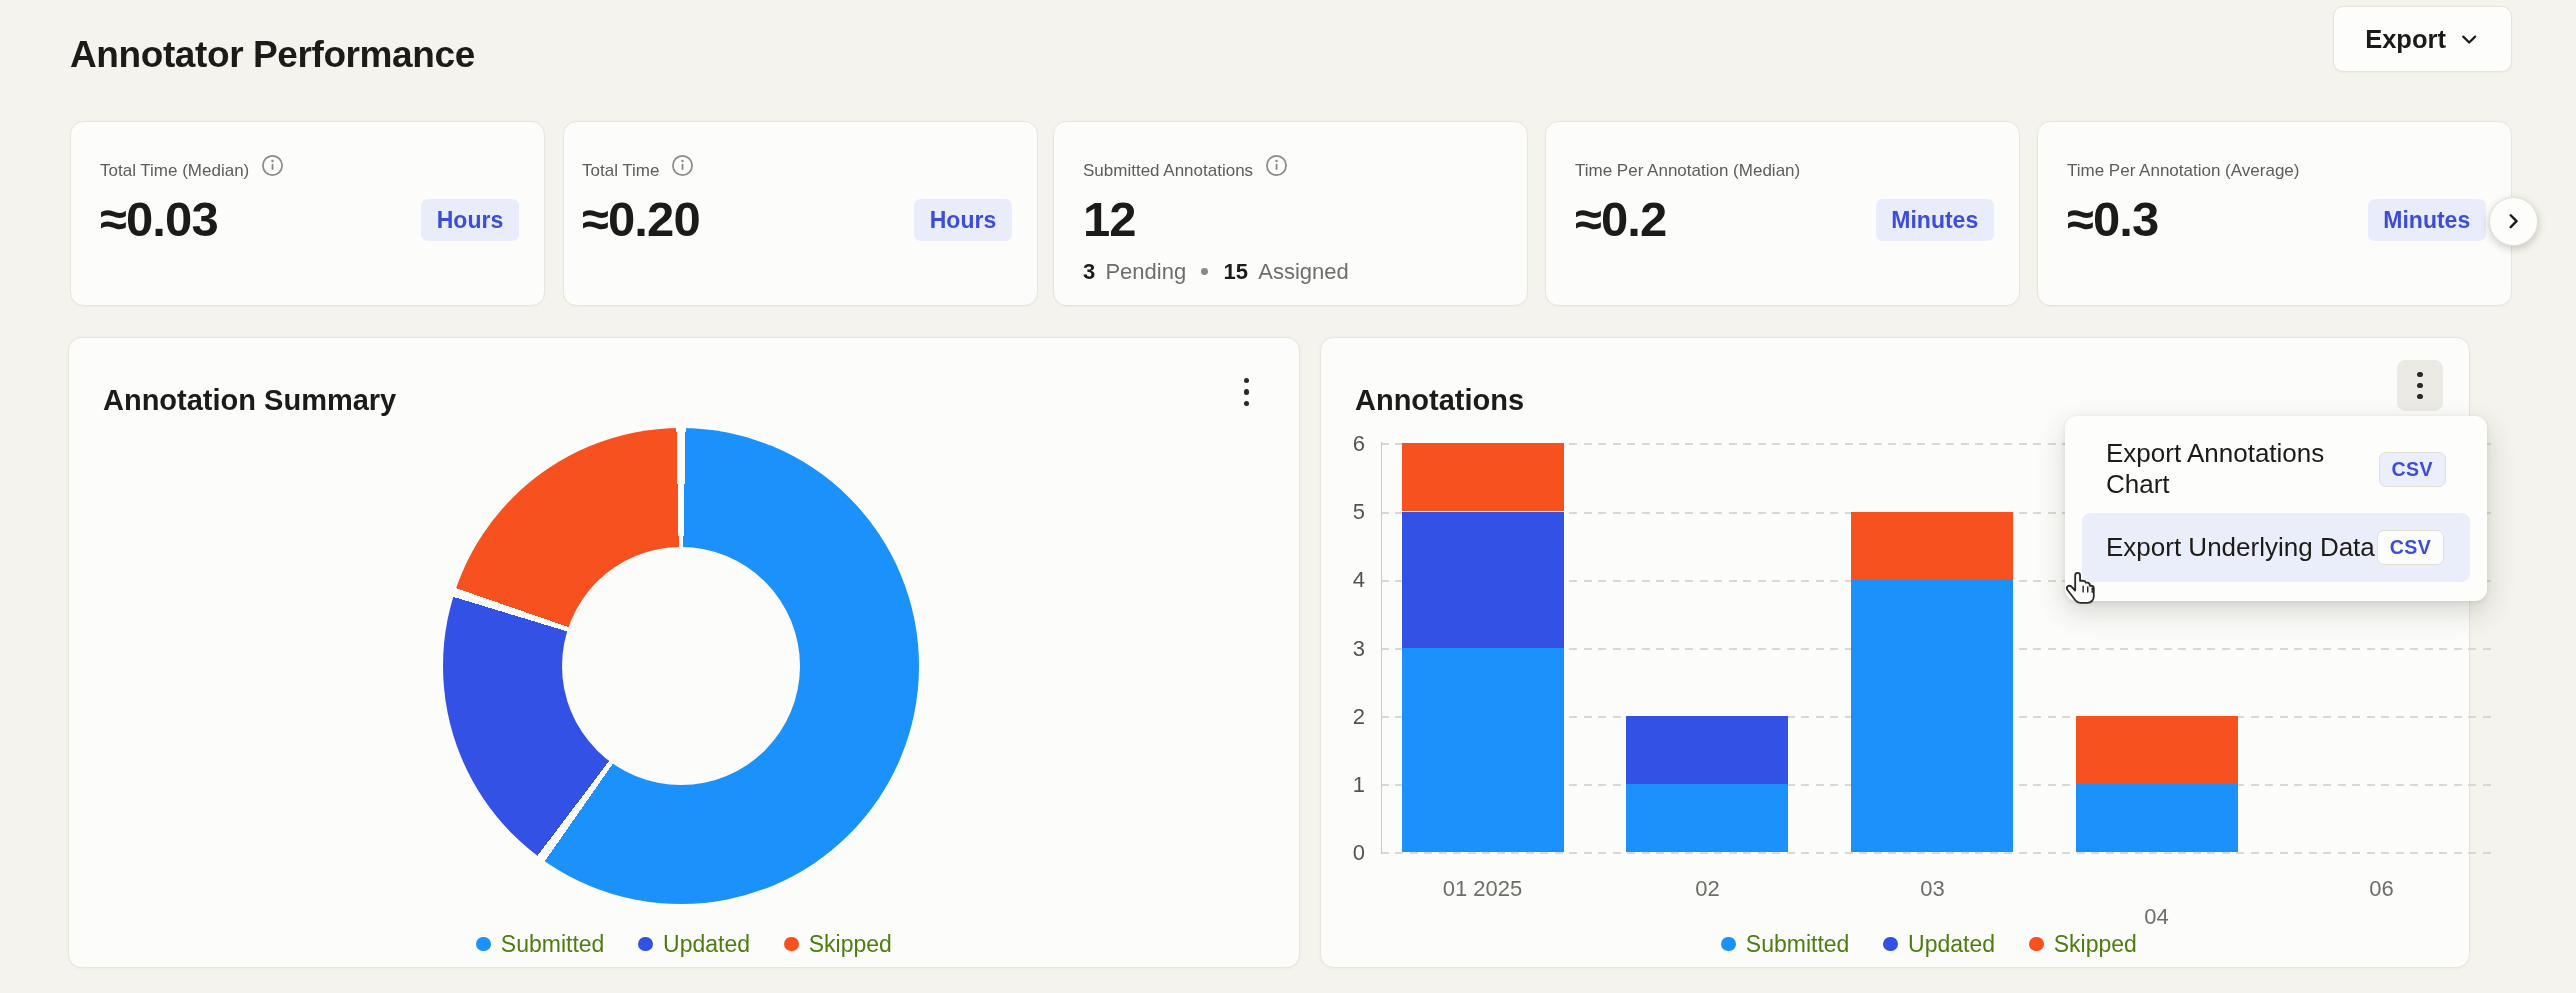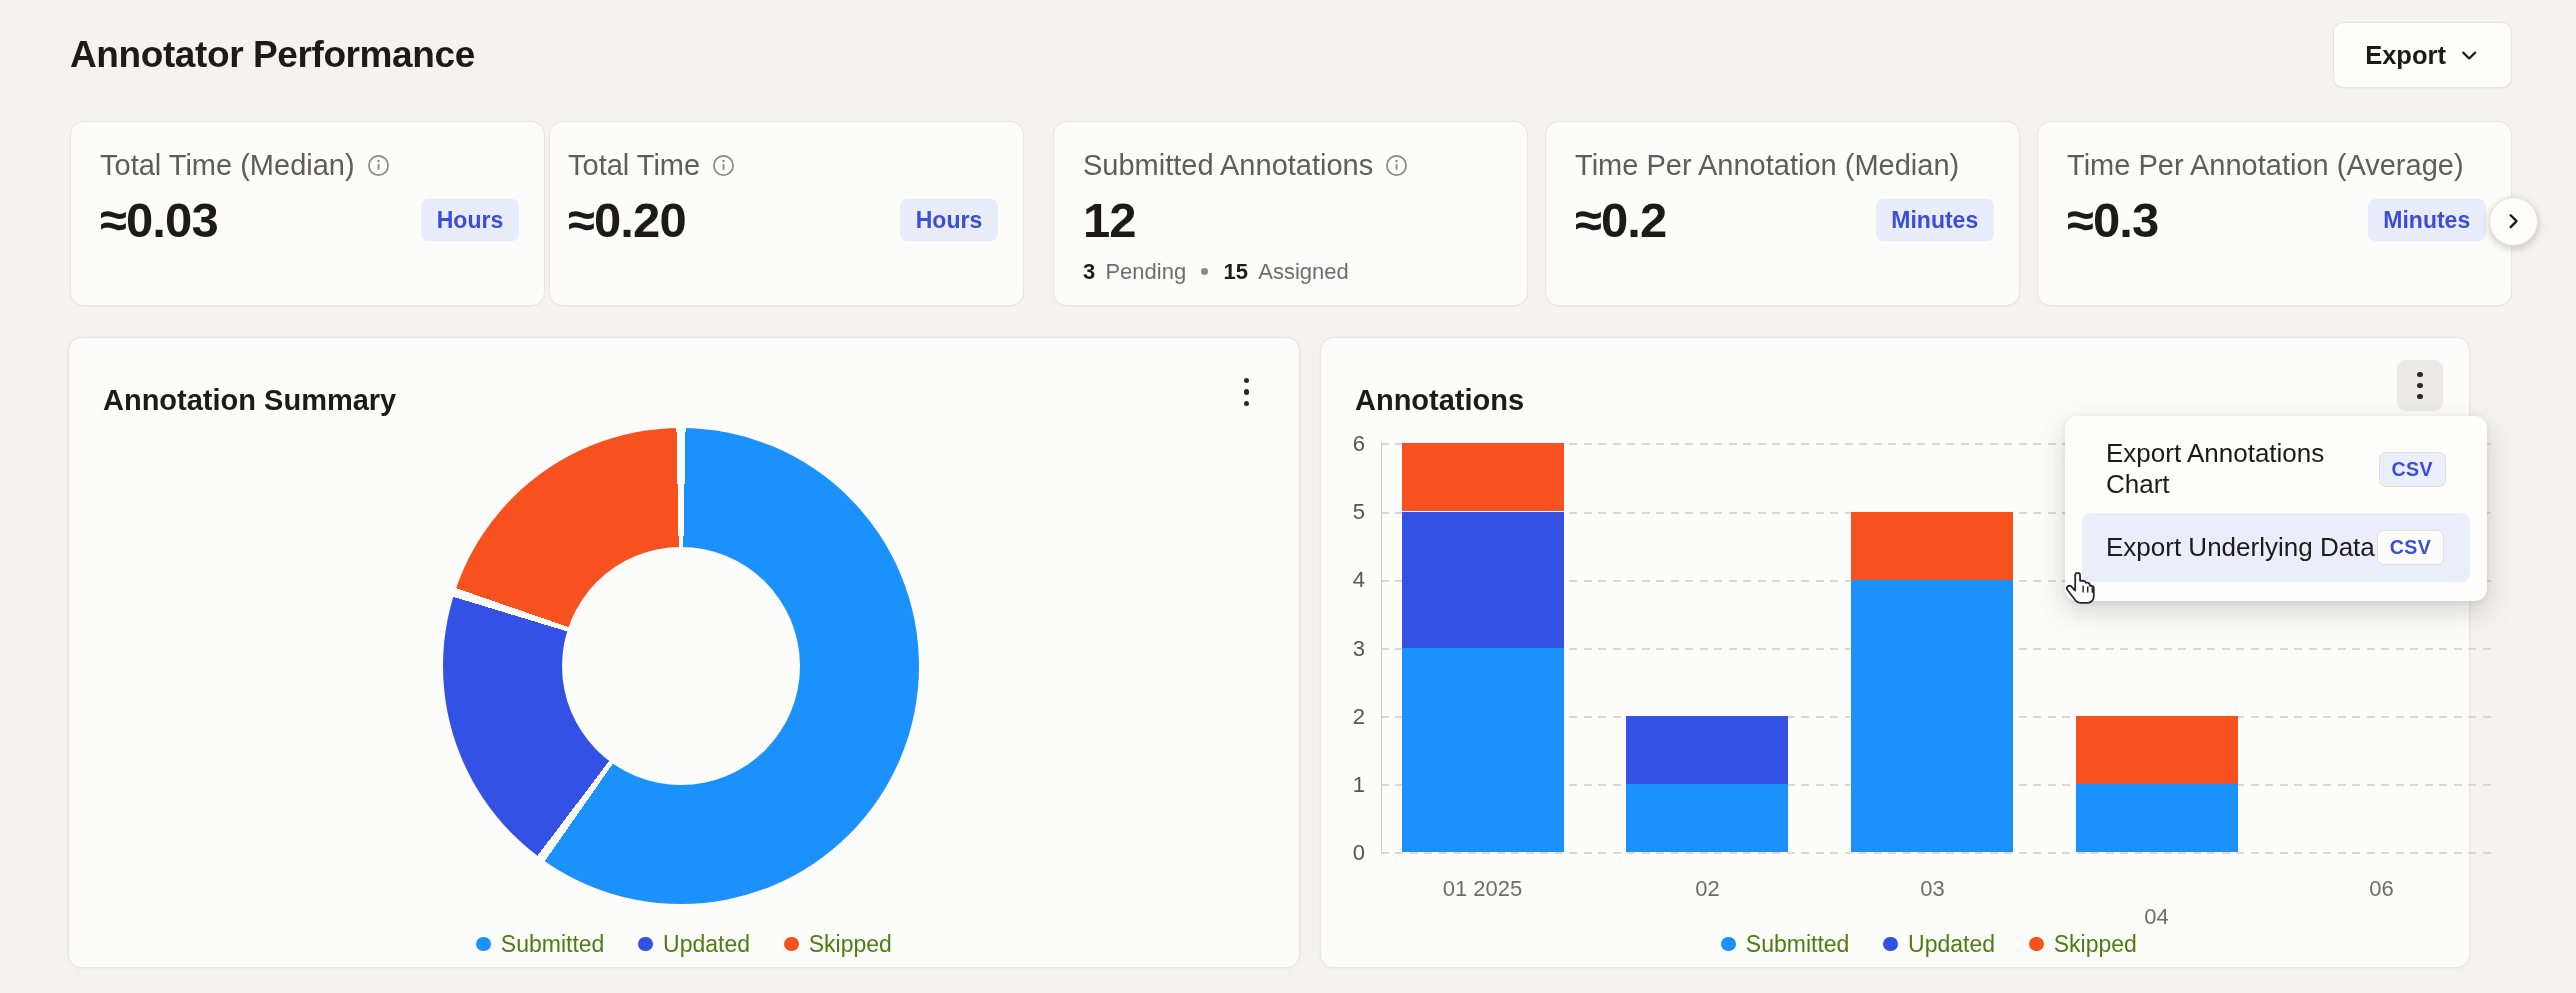--- a/index.html
+++ b/index.html
@@ -8,29 +8,29 @@
     --badge-bg:#E9EDFB; --indigo:#3C4ED9;
     --blue:#1B91FC; --darkblue:#3352E5; --orange:#F85120;
     --grid:#DBD8D2; --menu-hl:#EAEDFA; --kebab-bg:#ECEAE4;
   }
   *{margin:0;padding:0;box-sizing:border-box;}
   html,body{width:2576px;height:994px;overflow:hidden;}
   body{background:var(--page-bg);font-family:"Liberation Sans",sans-serif;color:var(--text-dark);position:relative;}
 
   
   .page-title{position:absolute;left:70px;top:34px;font-size:37px;font-weight:700;letter-spacing:-0.4px;}
-  .export-btn{position:absolute;left:2333px;top:22px;width:179px;height:66px;background:#FDFDFB;
+  .export-btn{position:absolute;left:2333px;top:6px;width:179px;height:66px;background:#FDFDFB;
     border:1.7px solid #E7E4DB;border-radius:10.2px;display:flex;align-items:center;justify-content:center;gap:13.6px;
     font-size:25.5px;font-weight:600;color:var(--text-dark);cursor:pointer;box-shadow:0 0.9px 1.7px rgba(0,0,0,.04);font-family:inherit;}
 
   
   .kpi-card{position:absolute;top:121px;width:475px;height:185px;background:var(--card-bg);
     border:1.7px solid var(--card-border);border-radius:13.6px;padding:27px 29px;box-shadow:0 0.9px 1.7px rgba(0,0,0,.03);}
   .kpi-top{display:flex;align-items:center;gap:12px;}
-  .kpi-label{font-size:29px;font-weight:500;color:var(--text-gray);}
+  .kpi-label{font-size:17px;font-weight:500;color:var(--text-gray);margin-top:12px;}
   .info-icon{display:inline-flex;flex:none;}
   .kpi-value{font-size:49px;font-weight:700;margin-top:10.2px;letter-spacing:-0.9px;}
   .kpi-badge{position:absolute;right:25.5px;top:77px;background:var(--badge-bg);color:var(--indigo);
     font-size:23px;font-weight:600;padding:7.7px 15.3px;border-radius:6.8px;text-align:right;}
   .kpi-footer{position:absolute;left:29px;bottom:20.4px;font-size:22px;color:var(--text-light);display:flex;align-items:center;gap:10.2px;}
   .kpi-footer b{color:var(--text-dark);font-weight:700;}
   .dot-sep{width:6.8px;height:6.8px;border-radius:50%;background:#8A8983;display:inline-block;margin:0 5.1px;}
 
   .next-arrow{position:absolute;left:2489px;top:197px;width:49px;height:49px;border-radius:50%;
     background:#FDFDFB;border:0.9px solid #E3E0D7;box-shadow:0 2.6px 8.5px rgba(0,0,0,.20);
@@ -101,21 +101,21 @@
           <circle cx="12" cy="12" r="10" fill="none" stroke="#8B8A84" stroke-width="1.8"></circle>
           <rect x="11.1" y="10.3" width="1.9" height="6.4" rx=".95" fill="#8B8A84"></rect>
           <circle cx="12" cy="7.3" r="1.3" fill="#8B8A84"></circle>
         </svg>
     </span>
   </div>
   <div class="kpi-value">≈0.03</div>
   <span class="kpi-badge">Hours</span>
 </div>
 
-<div class="kpi-card" style="left:549px;padding-left:18px;">
+<div class="kpi-card" style="left:563px;padding-left:18px;">
   <div class="kpi-top">
     <span class="kpi-label">Total Time</span>
     <span class="info-icon">
       <svg width="23" height="23" viewBox="0 0 24 24">
           <circle cx="12" cy="12" r="10" fill="none" stroke="#8B8A84" stroke-width="1.8"></circle>
           <rect x="11.1" y="10.3" width="1.9" height="6.4" rx=".95" fill="#8B8A84"></rect>
           <circle cx="12" cy="7.3" r="1.3" fill="#8B8A84"></circle>
         </svg>
     </span>
   </div>

